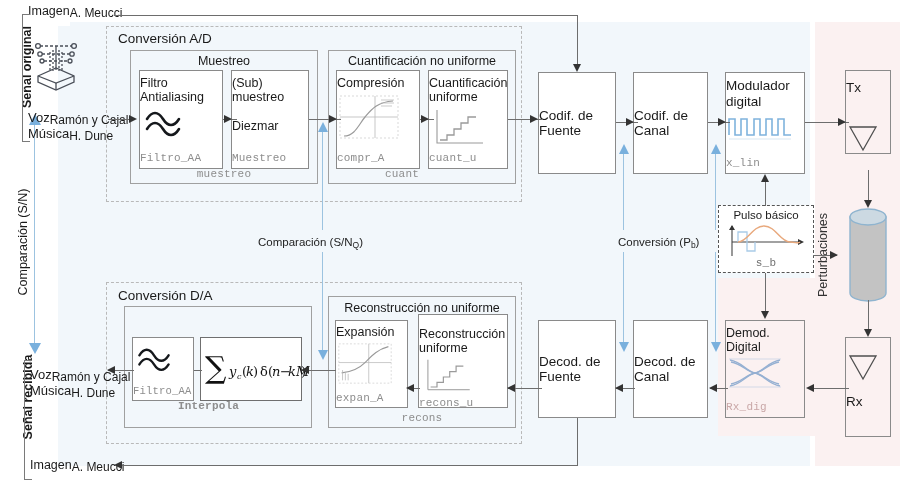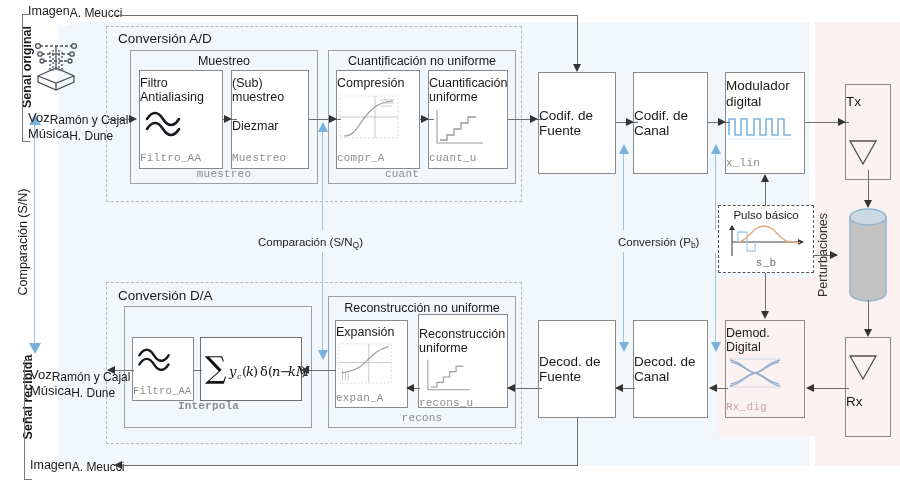--- a/index.html
+++ b/index.html
@@ -264,21 +264,21 @@
     <div style="margin-top:4px;">
       <svg width="68" height="28" viewBox="0 0 68 28">
         <path d="M3 22 L3 6 L9 6 L9 22 L15 22 L15 6 L21 6 L21 22 L28 22 L28 6 L34 6
                  L34 22 L40 22 L40 6 L46 6 L46 22 L52 22 L52 6 L58 6 L58 22 L65 22" stroke="#7fb3dd" stroke-width="1.6" fill="none"></path>
         <path d="M3 26 L65 26" stroke="#cfe1ee" stroke-width="0.8"></path>
       </svg>
     </div>
     <div class="mono" style="margin-top:auto;margin-bottom:4px;">x_lin</div>
   </div>
 
-  <div class="abs box trans" style="left:845px;top:84px;width:46px;height:96px;gap:15px;">
+  <div class="abs box trans" style="left:845px;top:70px;width:46px;height:84px;gap:15px;">
     <div class="ttl big" style="margin-top:9px;">Tx</div>
     <div style="margin-top:12px;">
       <svg width="34" height="30" viewBox="0 0 34 30">
         <path d="M4 4 L30 4 L17 27 Z" fill="none" stroke="#4f4f4f" stroke-width="1.3"></path>
       </svg>
     </div>
   </div>
 
   <div class="abs" style="left:845px;top:207px;width:46px;height:96px;">
     <svg width="46" height="96" viewBox="0 0 46 96">

